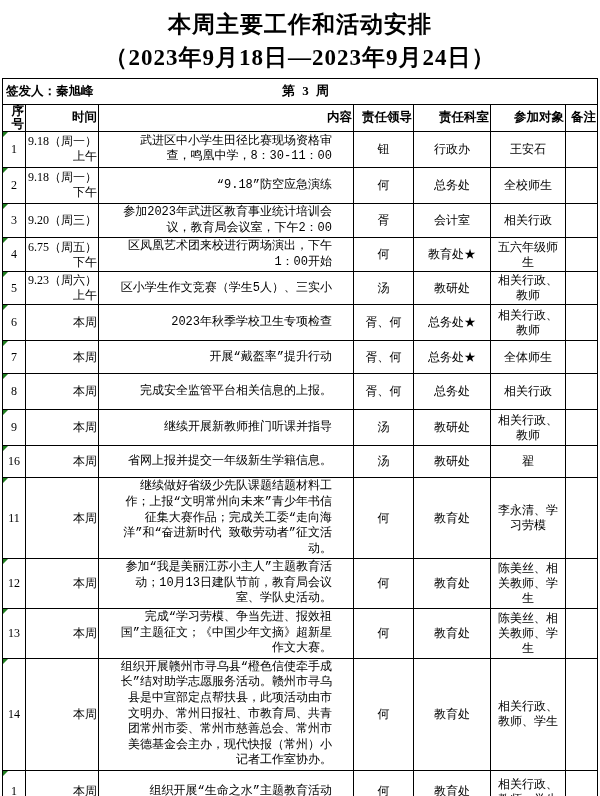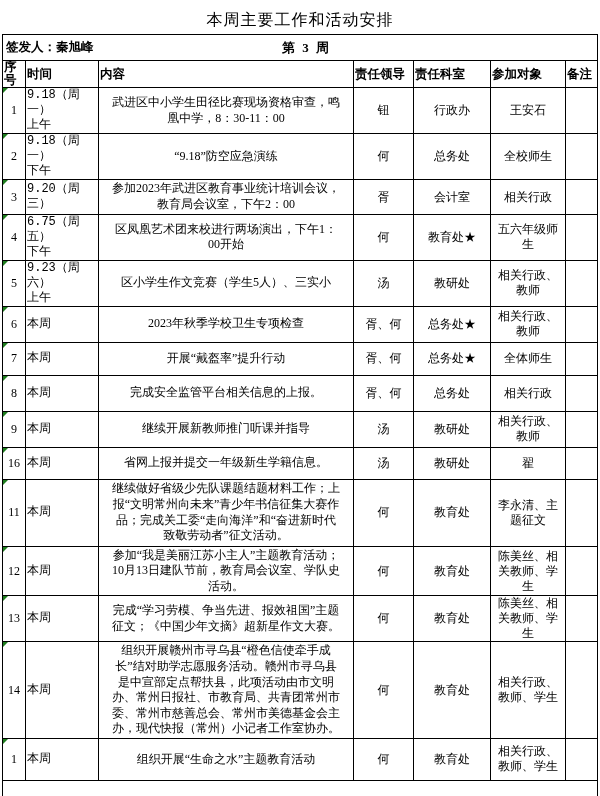--- a/index.html
+++ b/index.html
@@ -15,22 +15,22 @@
     background: #ffffff;
     position: relative;
     overflow: hidden;
   }
   .title-block {
     text-align: center;
     padding-top: 8px;
     line-height: 1.45;
   }
   .title-line {
-    font-size: 16px;
-    font-weight: normal;
+    font-size: 23px;
+    font-weight: bold;
     letter-spacing: 1px;
   }
   table.sched {
     border-collapse: collapse;
     table-layout: fixed;
     width: 595px;
     margin-left: 2px;
     margin-top: 3px;
   }
   table.sched td, table.sched th {
@@ -54,46 +54,46 @@
     transform: translateY(-50%);
     text-align: center;
     font-size: 13px;
     font-weight: bold;
     letter-spacing: 2px;
   }
   tr.head th {
     height: 21px;
     font-size: 12.5px;
     font-weight: bold;
-    text-align: left;
+    text-align: right;
     line-height: 1.05;
     padding: 0 1px;
   }
   td.cell-no {
     text-align: center;
     position: relative;
   }
   td.cell-no::before {
     content: "";
     position: absolute;
     top: 0; left: 0;
     border-top: 5px solid #1e7d1e;
     border-right: 5px solid transparent;
   }
   td.cell-time {
-    text-align: left;
+    text-align: right;
     white-space: pre-line;
     line-height: 1.25;
     padding: 0 1px;
+  }
+  td.cell-content {
+    text-align: right;
+    padding: 1px 21px;
+    line-height: 1.3;
     font-family: Liberation Mono, monospace;
-  }
-  td.cell-content {
-    text-align: center;
-    padding: 1px 11px;
-    line-height: 1.3;
   }
   td.cell-leader, td.cell-dept, td.cell-participants, td.cell-note {
     text-align: center;
     line-height: 1.25;
     padding: 0 2px;
   }
   tr.r1  td { height: 36px; }
   tr.r2  td { height: 36px; }
   tr.r3  td { height: 34px; }
   tr.r4  td { height: 34px; }
@@ -120,20 +120,21 @@
     font-size: 12.5px;
   }
 </style>
 </head>
 <body>
 
 <div class="page">
 
   <div class="title-block">
     <div class="title-line">本周主要工作和活动安排</div>
+    <div class="title-line">（2023年9月18日—2023年9月24日）</div>
   </div>
 
   <table class="sched">
     <colgroup>
       <col style="width:23px">
         <col style="width:73px">
         <col style="width:255px">
       <col style="width:60px">
         <col style="width:77px">
         <col style="width:75px">
@@ -251,21 +252,21 @@
       <td class="cell-dept">教研处</td>
       <td class="cell-participants">翟</td>
       <td class="cell-note"></td>
     </tr>
     <tr class="r11">
       <td class="cell-no">11</td>
       <td class="cell-time">本周</td>
       <td class="cell-content">继续做好省级少先队课题结题材料工作；上报“文明常州向未来”青少年书信征集大赛作品；完成关工委“走向海洋”和“奋进新时代 致敬劳动者”征文活动。</td>
       <td class="cell-leader">何</td>
       <td class="cell-dept">教育处</td>
-      <td class="cell-participants">李永清、主题征文</td>
+      <td class="cell-participants">李永清、学习劳模</td>
       <td class="cell-note"></td>
     </tr>
     <tr class="r12">
       <td class="cell-no">12</td>
       <td class="cell-time">本周</td>
       <td class="cell-content">参加“我是美丽江苏小主人”主题教育活动；10月13日建队节前，教育局会议室、学队史活动。</td>
       <td class="cell-leader">何</td>
       <td class="cell-dept">教育处</td>
       <td class="cell-participants">陈美丝、相关教师、学生</td>
       <td class="cell-note"></td>

